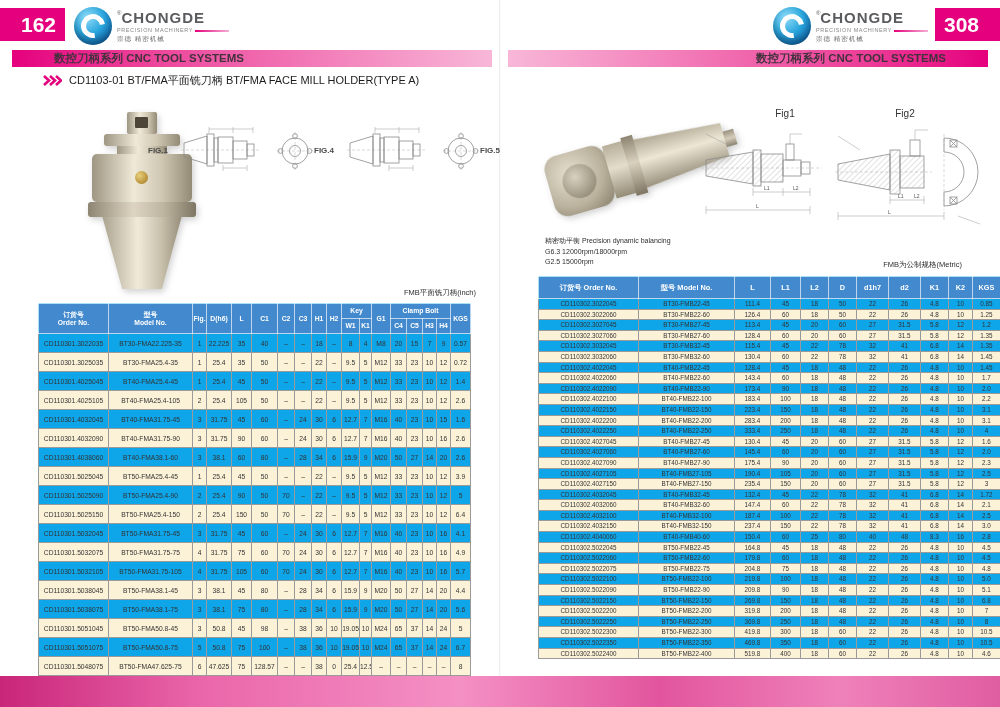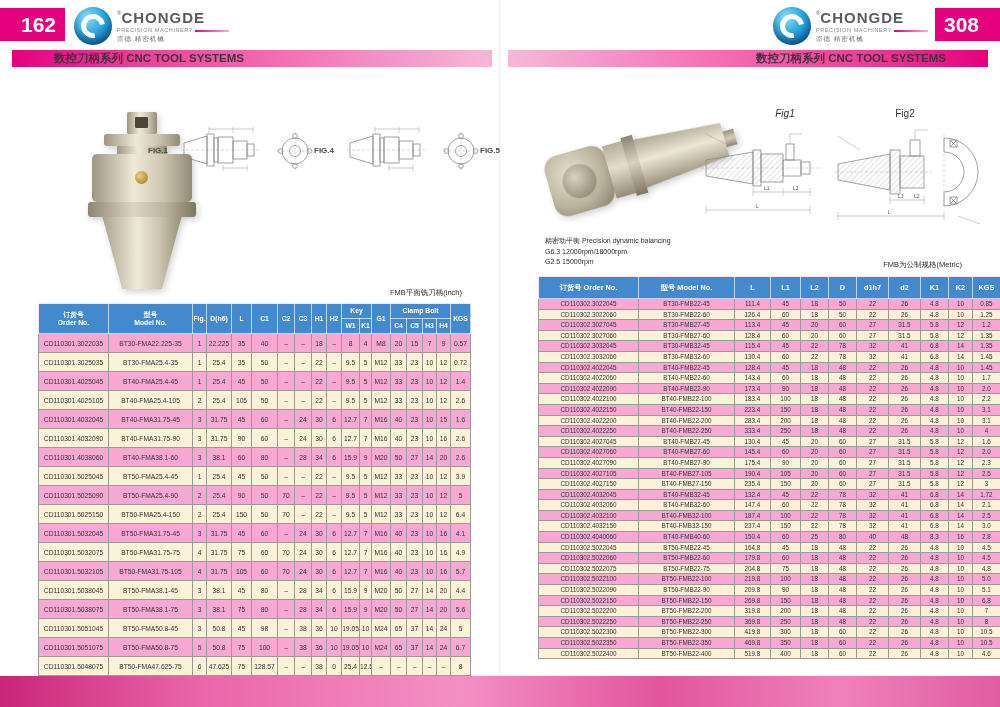--- a/index.html
+++ b/index.html
@@ -1,19 +1,19 @@
 <!DOCTYPE html>
 <html><head>
 <meta charset="utf-8">
 <style>
   html,body{margin:0;padding:0;}
   body{width:1000px;height:707px;position:relative;overflow:hidden;background:#fff;
        font-family:"Liberation Sans","DejaVu Sans",sans-serif;-webkit-font-smoothing:antialiased;}
   .page{position:absolute;top:0;width:500px;height:707px;background:#fff;}
-  #page-left{left:0;} #page-right{left:500px;}
+  #page-left{left:0;padding-left:14px;} #page-right{left:500px;}
   .gutter{position:absolute;left:499px;top:0;width:2px;height:707px;
           background:linear-gradient(90deg,rgba(0,0,0,.08),rgba(0,0,0,0));}
 
   
   .pagenum{position:absolute;top:8px;background:#e5007d;color:#fff;font-size:21px;
            font-weight:bold;width:56px;height:33px;line-height:33px;}
   .pagenum.pn-left{left:0;text-align:right;padding-right:9px;}
   .pagenum.pn-right{right:0;text-align:left;padding-left:9px;}
 
   
@@ -85,21 +85,21 @@
   .fig-drawing{position:absolute;}
 
   
   .balance-note{position:absolute;left:45px;top:236px;font-size:7px;color:#2e2e2e;line-height:1.5;}
   .unit-note{position:absolute;font-size:7.5px;color:#2e2e2e;}
   #page-left .unit-note{right:38px;top:288px;}
   #page-right .unit-note{right:38px;top:260px;}
 
   
   table{border-collapse:collapse;table-layout:fixed;position:absolute;left:38px;
-        background:#f9a8d4;border:1px solid #8f8f8f;}
+        background:#0ea5e9;border:1px solid #8f8f8f;}
   th{background:#4289cd;color:#fff;font-weight:bold;border:1px solid rgba(255,255,255,.65);
      white-space:pre-line;padding:0;text-align:center;vertical-align:middle;}
   td{border:1px solid #9a9a9a;color:#333;text-align:center;vertical-align:middle;
      padding:0;overflow:hidden;white-space:nowrap;}
   tbody tr:nth-child(even) td{background:#fcf2d7;}
 
   #table-left{top:303px;width:424px;}
   #table-left th{font-size:6.8px;height:14px;line-height:1.1;}
   #table-left td{font-size:6.7px;height:18px;}
 
@@ -160,20 +160,28 @@
       <div class="logo-sub">
           <span>PRECISION MACHINERY</span>
           <span class="logo-subline"></span>
         </div>
       <div class="logo-cn">崇德 精密机械</div>
     </div>
   </div>
 
   <div class="section-bar">数控刀柄系列  CNC TOOL  SYSTEMS</div>
 
+  <div class="title-row">
+    <svg width="20" height="13">
+      <polyline points="2,2 7,6.5 2,11" fill="none" stroke="#e5007d" stroke-width="2.6"></polyline>
+      <polyline points="8,2 13,6.5 8,11" fill="none" stroke="#e5007d" stroke-width="2.6"></polyline>
+      <polyline points="14,2 19,6.5 14,11" fill="none" stroke="#e5007d" stroke-width="2.6"></polyline>
+    </svg>
+    <span class="title-text">CD1103-01 BT/FMA平面铣刀柄 BT/FMA FACE MILL HOLDER(TYPE A)</span>
+  </div>
 
   <div class="photo-left">
     <div class="ph ph-knob"></div>
     <div class="ph ph-disc"></div>
     <div class="ph ph-neck"></div>
     <div class="ph ph-body">
         <div class="ph-screw"></div>
       </div>
     <div class="ph-ring"></div>
     <div class="ph-cone"></div>
@@ -645,21 +653,21 @@
           <span>PRECISION MACHINERY</span>
           <span class="logo-subline"></span>
         </div>
       <div class="logo-cn">崇德 精密机械</div>
     </div>
   </div>
 
   <div class="section-bar">数控刀柄系列  CNC TOOL  SYSTEMS</div>
 
 
-  <div class="fig-toplabel" style="left:240px;width:90px;text-align:center;font-style:italic;">Fig1</div>
+  <div class="fig-toplabel" style="left:240px;width:90px;text-align:center;">Fig1</div>
   <div class="fig-toplabel" style="left:360px;width:90px;text-align:center;">Fig2</div>
 
   <div class="photo-right">
     <div class="pr-wrap">
       <div class="pr-head"></div>
       <div class="pr-clamp"></div>
       <div class="pr-flange"></div>
       <div class="pr-cone"></div>
       <div class="pr-stud"></div>
     </div>

